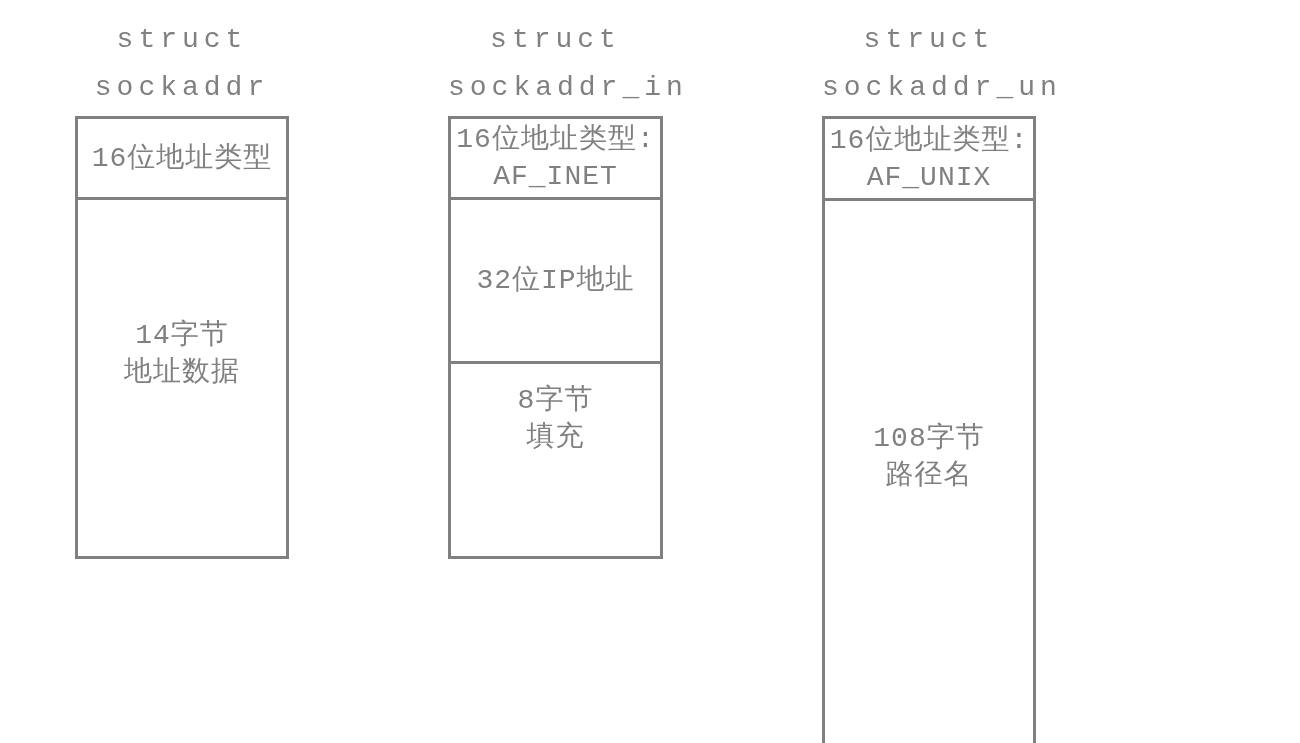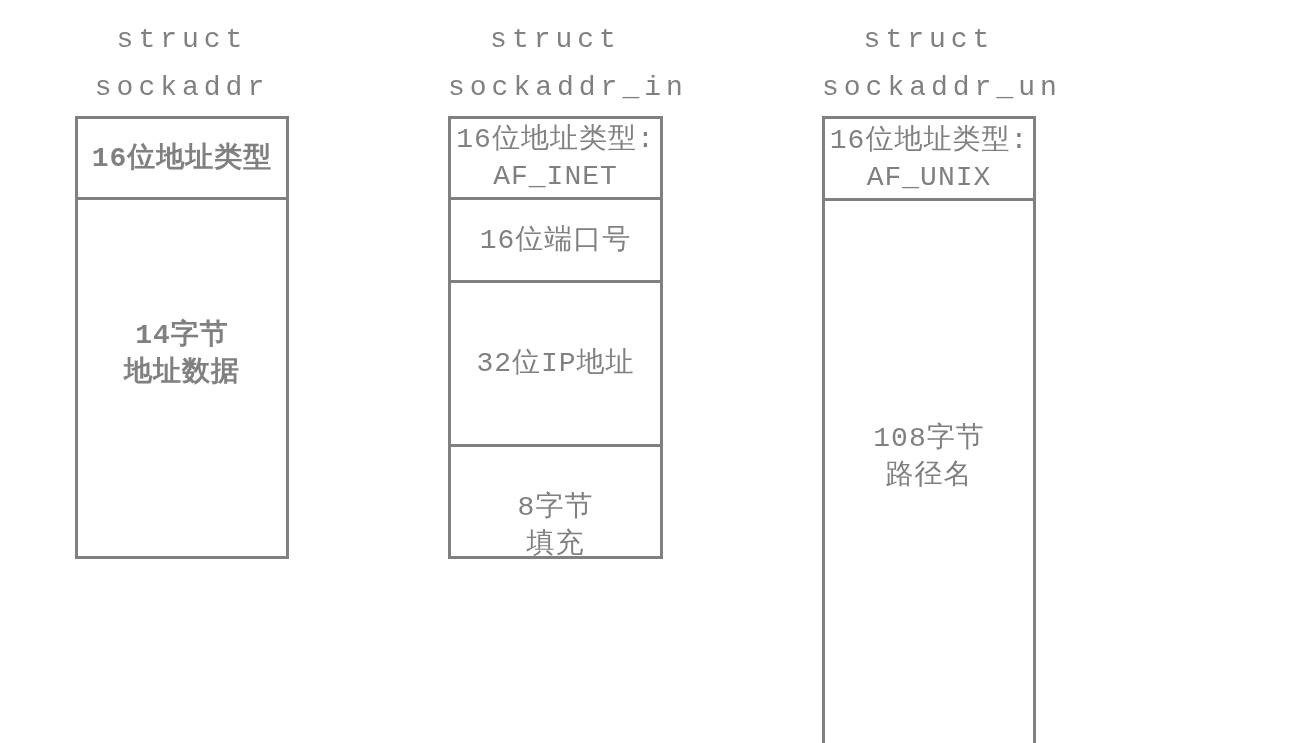--- a/index.html
+++ b/index.html
@@ -53,36 +53,35 @@
   }
 </style>
 </head>
 <body>
 
 <div class="canvas" style="--bg: #ffffff; --line: #808080; --text: #808080;">
 
   <div class="col" style="left:75px; width:214px;">
     <div class="title">struct
 sockaddr</div>
-    <div class="box" style="height:443px;font-weight:bold;">
+    <div class="box" style="height:443px;">
       <div class="cell" style="height:81px;">16位地址类型</div>
       <div class="cell last" style="height:356px; padding-bottom:48px;">14字节
 地址数据</div>
     </div>
   </div>
 
   <div class="col" style="left:448px; width:215px;">
     <div class="title">struct
 sockaddr_in</div>
     <div class="box" style="height:443px;">
       <div class="cell" style="height:81px;">16位地址类型:
 AF_INET</div>
-      <div class="cell" style="height:83px;">16位端口号</div>
       <div class="cell" style="height:164px;">32位IP地址</div>
-      <div class="cell last" style="height:109px;margin-top:24px;">8字节
+      <div class="cell last" style="height:109px;">8字节
 填充</div>
     </div>
   </div>
 
   <div class="col" style="left:822px; width:214px;">
     <div class="title">struct
 sockaddr_un</div>
     <div class="box" style="height:630px;">
       <div class="cell" style="height:82px;">16位地址类型:
 AF_UNIX</div>

